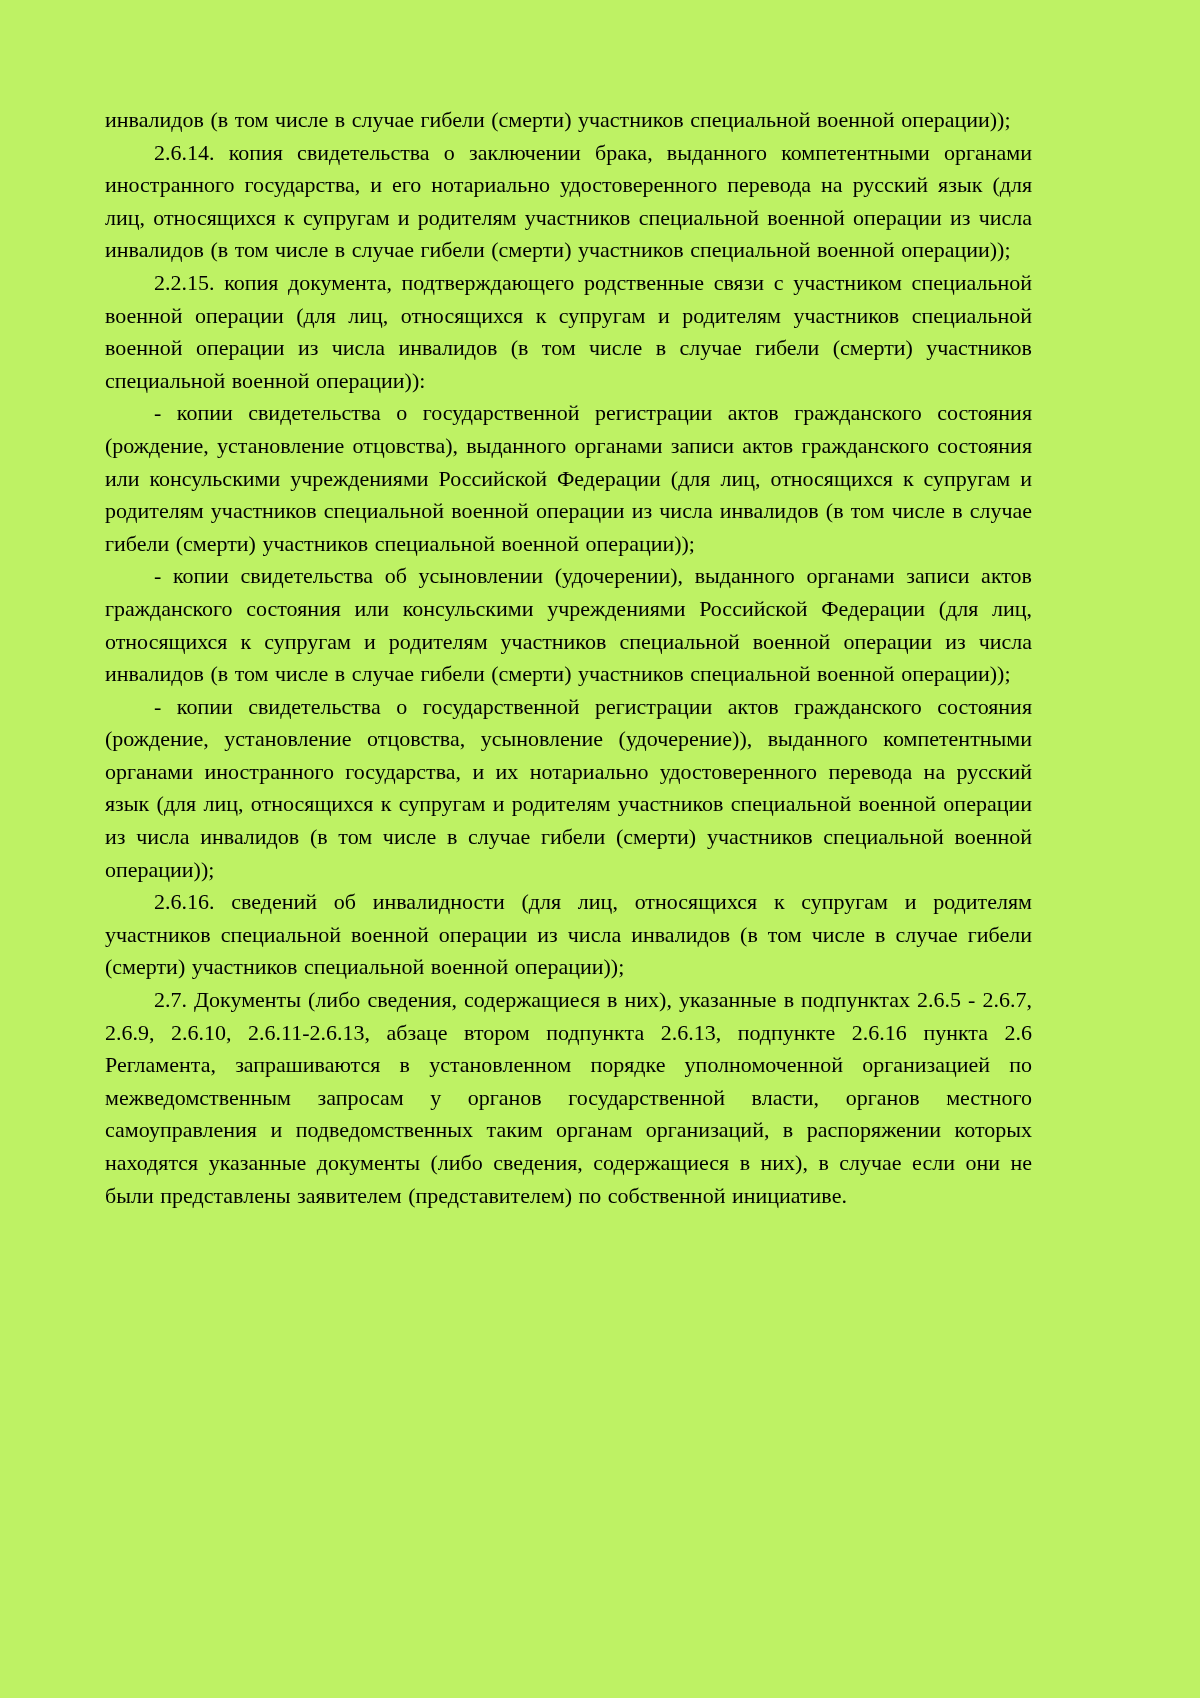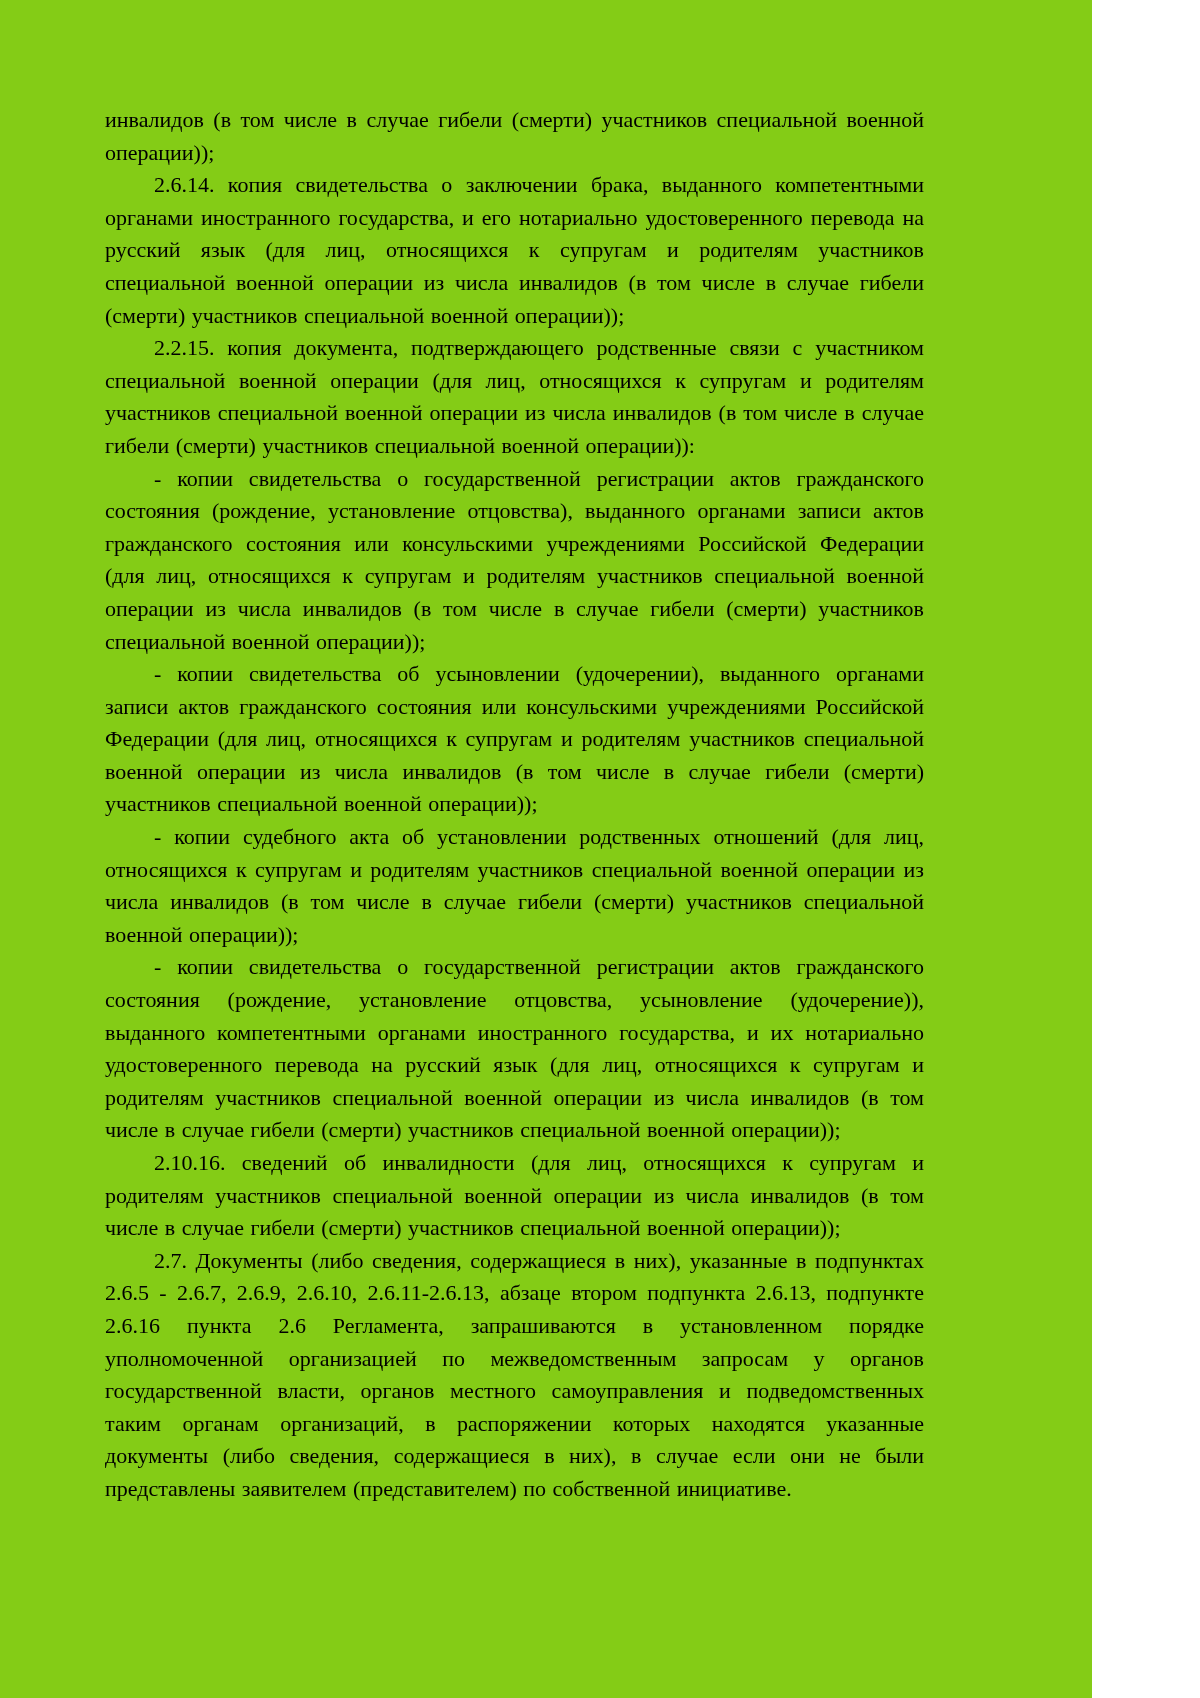--- a/index.html
+++ b/index.html
@@ -7,23 +7,23 @@
     padding: 0;
     background: #ffffff;
   }
   body {
     width: 1200px;
     height: 1698px;
     overflow: hidden;
   }
   .page {
     box-sizing: border-box;
-    width: 1092px;
+    width: 1200px;
     height: 1698px;
-    background: #84cc16;
+    background: #bef264;
     color: #000000;
     padding: 104px 168px 60px 105px;
     font-family: "Liberation Serif", "DejaVu Serif", serif;
     font-size: 22px;
     line-height: 32.6px;
   }
   .page p {
     margin: 0;
     text-align: justify;
     text-justify: inter-word;
@@ -36,17 +36,16 @@
 </style>
 </head>
 <body>
 
 <div class="page">
   <p>инвалидов (в том числе в случае гибели (смерти) участников специальной военной операции));</p>
   <p class="indent">2.6.14. копия свидетельства о заключении брака, выданного компетентными органами иностранного государства, и его нотариально удостоверенного перевода на русский язык (для лиц, относящихся к супругам и родителям участников специальной военной операции из числа инвалидов (в том числе в случае гибели (смерти) участников специальной военной операции));</p>
   <p class="indent">2.2.15. копия документа, подтверждающего родственные связи с участником специальной военной операции (для лиц, относящихся к супругам и родителям участников специальной военной операции из числа инвалидов (в том числе в случае гибели (смерти) участников специальной военной операции)):</p>
   <p class="indent">- копии свидетельства о государственной регистрации актов гражданского состояния (рождение, установление отцовства), выданного органами записи актов гражданского состояния или консульскими учреждениями Российской Федерации (для лиц, относящихся к супругам и родителям участников специальной военной операции из числа инвалидов (в том числе в случае гибели (смерти) участников специальной военной операции));</p>
   <p class="indent">- копии свидетельства об усыновлении (удочерении), выданного органами записи актов гражданского состояния или консульскими учреждениями Российской Федерации (для лиц, относящихся к супругам и родителям участников специальной военной операции из числа инвалидов (в том числе в случае гибели (смерти) участников специальной военной операции));</p>
-  <p class="indent">- копии судебного акта об установлении родственных отношений (для лиц, относящихся к супругам и родителям участников специальной военной операции из числа инвалидов (в том числе в случае гибели (смерти) участников специальной военной операции));</p>
   <p class="indent">- копии свидетельства о государственной регистрации актов гражданского состояния (рождение, установление отцовства, усыновление (удочерение)), выданного компетентными органами иностранного государства, и их нотариально удостоверенного перевода на русский язык (для лиц, относящихся к супругам и родителям участников специальной военной операции из числа инвалидов (в том числе в случае гибели (смерти) участников специальной военной операции));</p>
-  <p class="indent">2.10.16. сведений об инвалидности (для лиц, относящихся к супругам и родителям участников специальной военной операции из числа инвалидов (в том числе в случае гибели (смерти) участников специальной военной операции));</p>
+  <p class="indent">2.6.16. сведений об инвалидности (для лиц, относящихся к супругам и родителям участников специальной военной операции из числа инвалидов (в том числе в случае гибели (смерти) участников специальной военной операции));</p>
   <p class="indent">2.7. Документы (либо сведения, содержащиеся в них), указанные в подпунктах 2.6.5 - 2.6.7, 2.6.9, 2.6.10, 2.6.11-2.6.13, абзаце втором подпункта 2.6.13, подпункте 2.6.16 пункта 2.6 Регламента, запрашиваются в установленном порядке уполномоченной организацией по межведомственным запросам у органов государственной власти, органов местного самоуправления и подведомственных таким органам организаций, в распоряжении которых находятся указанные документы (либо сведения, содержащиеся в них), в случае если они не были представлены заявителем (представителем) по собственной инициативе.</p>
 </div>
 
 </body></html>

